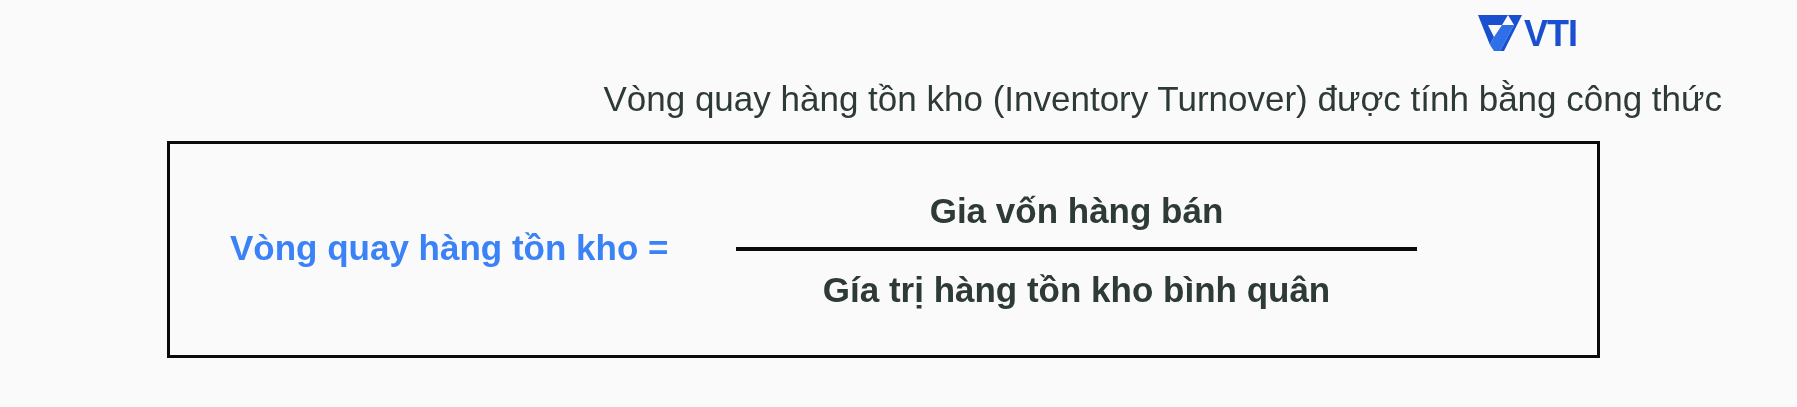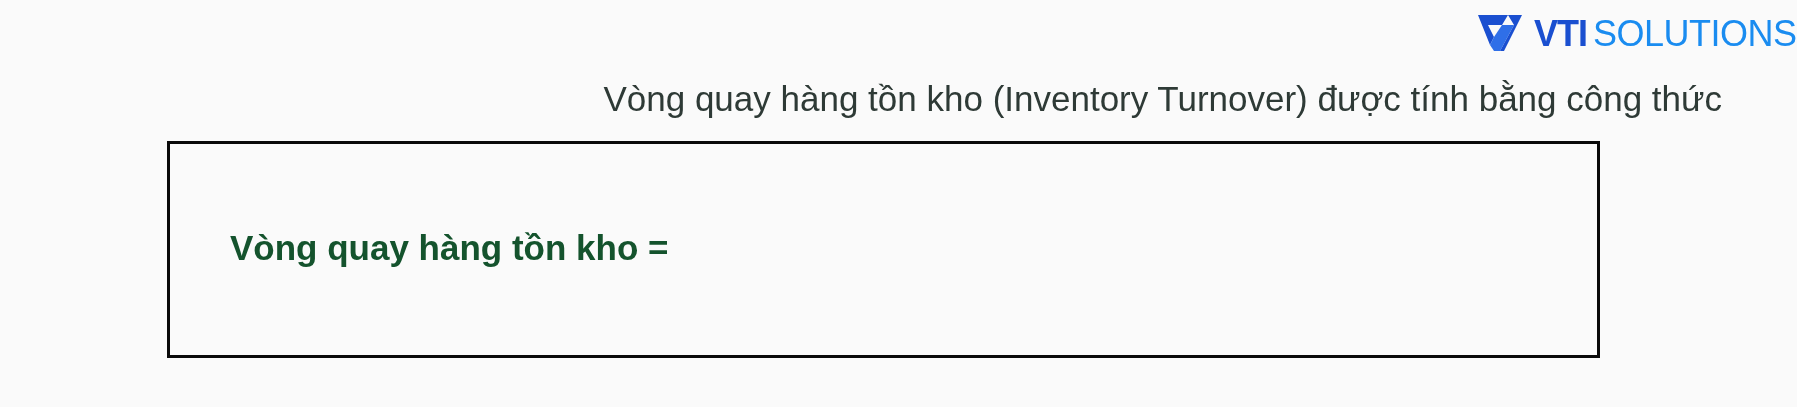--- a/index.html
+++ b/index.html
@@ -11,40 +11,40 @@
       font-family: "Liberation Sans", "DejaVu Sans", sans-serif;
       color: #2e3a36;
     }
     .logo {
       position: absolute; left: 1478px; top: 14px;
       height: 40px; display: flex; align-items: center;
     }
     .logo svg { display: block; }
     .logo .vti {
       font-weight: 700; font-size: 36px; color: #1a4fd0;
-      letter-spacing: -1px; margin-left: 12px; line-height: 1;
+      letter-spacing: -1px; margin-left: 2px; line-height: 1;
     }
     .logo .sol {
       font-weight: 400; font-size: 36px; color: #1a8cf0;
       margin-left: 6px; line-height: 1; letter-spacing: -0.5px;
     }
     .intro {
       position: absolute; left: 0; top: 76px; width: 1722px;
       text-align: right; font-size: 35px; color: #2e3a36;
       line-height: 46px;
     }
     .formula-box {
       position: absolute; left: 167px; top: 141px;
       width: 1427px; height: 211px;
       border: 3px solid #0a0a0a;
       box-sizing: content-box;
     }
     .lhs {
       position: absolute; left: 60px; top: 82px;
-      font-size: 35px; font-weight: 700; color: #14532d;
+      font-size: 35px; font-weight: 700; color: #3b82f6;
       line-height: 44px; white-space: nowrap;
     }
     .frac {
       position: absolute; left: 566px; top: 0; width: 681px; height: 211px;
     }
     .num, .den {
       position: absolute; left: 0; width: 100%; text-align: center;
       font-size: 35px; font-weight: 700; color: #2e3a36; line-height: 44px;
       white-space: nowrap;
     }
@@ -58,20 +58,24 @@
 </head>
 <body>
 
 <div class="logo">
   <svg width="44" height="38" viewBox="0 0 44 38">
     <polygon points="0,0 30,0 24,10 10,10 16,22 12,30" fill="#1a4fd0"></polygon>
     <polygon points="16,22 24,10 36,10 22,36 16,36 12,30" fill="#2f6fe8"></polygon>
     <polygon points="30,0 44,0 26,36 22,36 36,10" fill="#1a4fd0"></polygon>
   </svg>
   <span class="vti">VTI</span>
-  <span class="sol">SOLUTIONS</span>
 </div>
 
 <div class="intro">Vòng quay hàng tồn kho (Inventory Turnover) được tính bằng công thức</div>
 
 <div class="formula-box">
   <div class="lhs">Vòng quay hàng tồn kho =</div>
+  <div class="frac">
+    <div class="num">Gia vốn hàng bán</div>
+    <div class="bar"></div>
+    <div class="den">Gía trị hàng tồn kho bình quân</div>
+  </div>
 </div>
 
 </body></html>

